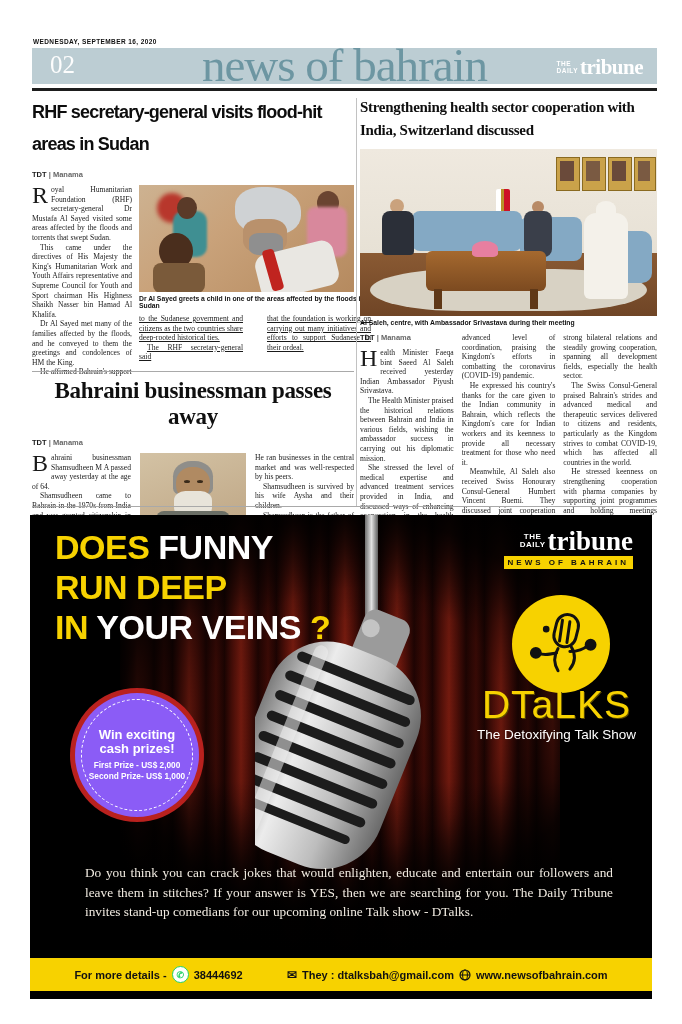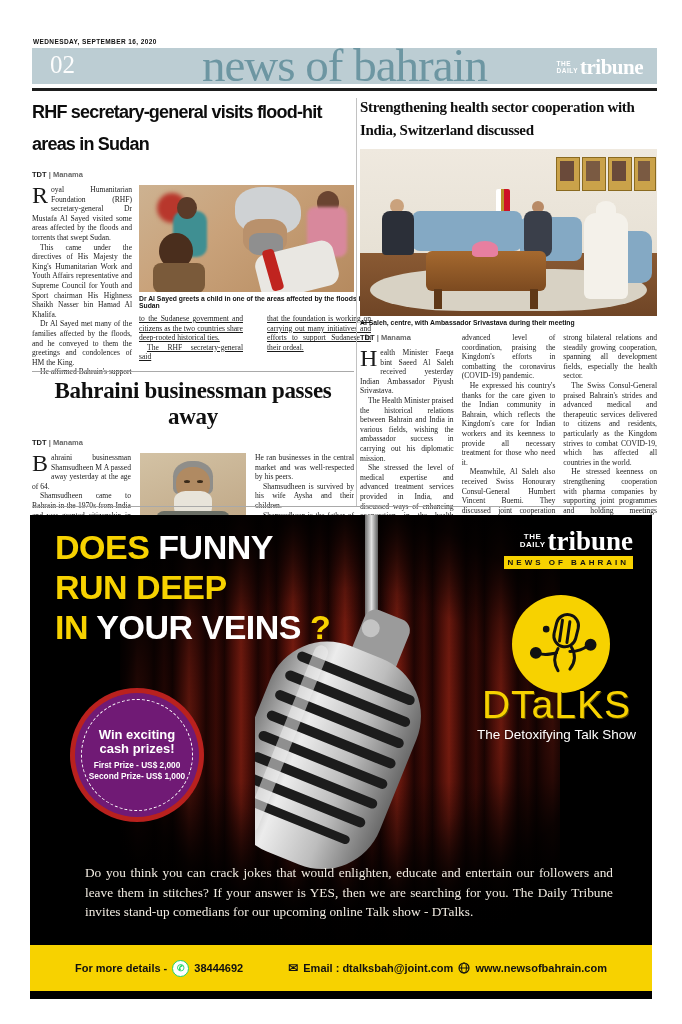--- a/index.html
+++ b/index.html
@@ -76,31 +76,31 @@
   .ad-logo-tag{margin-top:2px;background:#f7d200;color:#111;font-family:"Liberation Sans",sans-serif;
                font-weight:bold;font-size:8px;letter-spacing:3px;padding:2px 4px;}
   .dt-circle{position:absolute;left:482px;top:80px;width:98px;height:98px;border-radius:50%;
              background:#f7d200;display:flex;align-items:center;justify-content:center;}
   .dt-word{position:absolute;left:420px;top:168px;width:213px;text-align:center;
            font-family:"Liberation Sans",sans-serif;font-weight:400;font-size:39px;
            color:#f7d200;letter-spacing:1px;text-shadow:1px 1px 0 #5a4a00;}
   .dt-tag{position:absolute;left:420px;top:212px;width:213px;text-align:center;
           font-family:"Liberation Sans",sans-serif;font-size:13.5px;color:#fff;}
   .badge{position:absolute;left:45px;top:178px;width:124px;height:124px;border-radius:50%;
-         background:#701a75;display:flex;flex-direction:column;justify-content:center;align-items:center;
+         background:#8b5cf6;display:flex;flex-direction:column;justify-content:center;align-items:center;
          text-align:center;box-shadow:0 0 0 5px #b9211e;}
   .badge-inner{position:absolute;inset:6px;border:1.5px dashed #ffffff;border-radius:50%;}
   .badge .b1{font-family:"Liberation Sans",sans-serif;font-weight:bold;font-size:13px;
              line-height:14px;color:#fff;}
   .badge .b2{font-family:"Liberation Sans",sans-serif;font-weight:bold;font-size:8.3px;
              line-height:11px;color:#fff;margin-top:4px;}
   .mic-svg{position:absolute;left:225px;top:0;}
   .ad-body{position:absolute;left:55px;top:348px;width:528px;color:#f2ece2;
            font-family:"Liberation Serif",serif;font-size:13.3px;line-height:19.5px;text-align:justify;}
-  .ad-footer{position:absolute;left:0;bottom:8px;width:100%;height:46px;background:#f7d200;
+  .ad-footer{position:absolute;left:0;bottom:8px;width:100%;height:33px;background:#f7d200;
              display:flex;align-items:center;justify-content:space-evenly;
              font-family:"Liberation Sans",sans-serif;font-weight:bold;font-size:11px;color:#111;}
   .foot-group{display:flex;align-items:center;gap:5px;}
   .wa-icon{display:inline-flex;width:15px;height:15px;border-radius:50%;background:#fff;
            border:1.5px solid #25d366;color:#25d366;font-size:9px;align-items:center;justify-content:center;}
   .env-icon{font-size:12px;}
   
   .abs{position:absolute;}
 </style>
 </head>
@@ -348,21 +348,21 @@
     <div class="ad-body">Do you think you can crack jokes that would enlighten, educate and entertain our followers and leave them in stitches? If your answer is YES, then we are searching for you. The Daily Tribune invites stand-up comedians for our upcoming online Talk show - DTalks.</div>
 
     <div class="ad-footer">
       <div class="foot-group">
         <span>For more details -</span>
         <span class="wa-icon">✆</span>
         <span>38444692</span>
       </div>
       <div class="foot-group">
         <span class="env-icon">✉</span>
-        <span>Email : dtalksbah@joint.com</span>
+        <span>They : dtalksbah@gmail.com</span>
         <svg width="12" height="12" viewBox="0 0 12 12">
           <circle cx="6" cy="6" r="5" fill="none" stroke="#111" stroke-width="1.2"></circle>
           <ellipse cx="6" cy="6" rx="2.4" ry="5" fill="none" stroke="#111" stroke-width="1"></ellipse>
           <line x1="1" y1="6" x2="11" y2="6" stroke="#111" stroke-width="1"></line>
         </svg>
         <span>www.newsofbahrain.com</span>
       </div>
     </div>
   </div>
 

